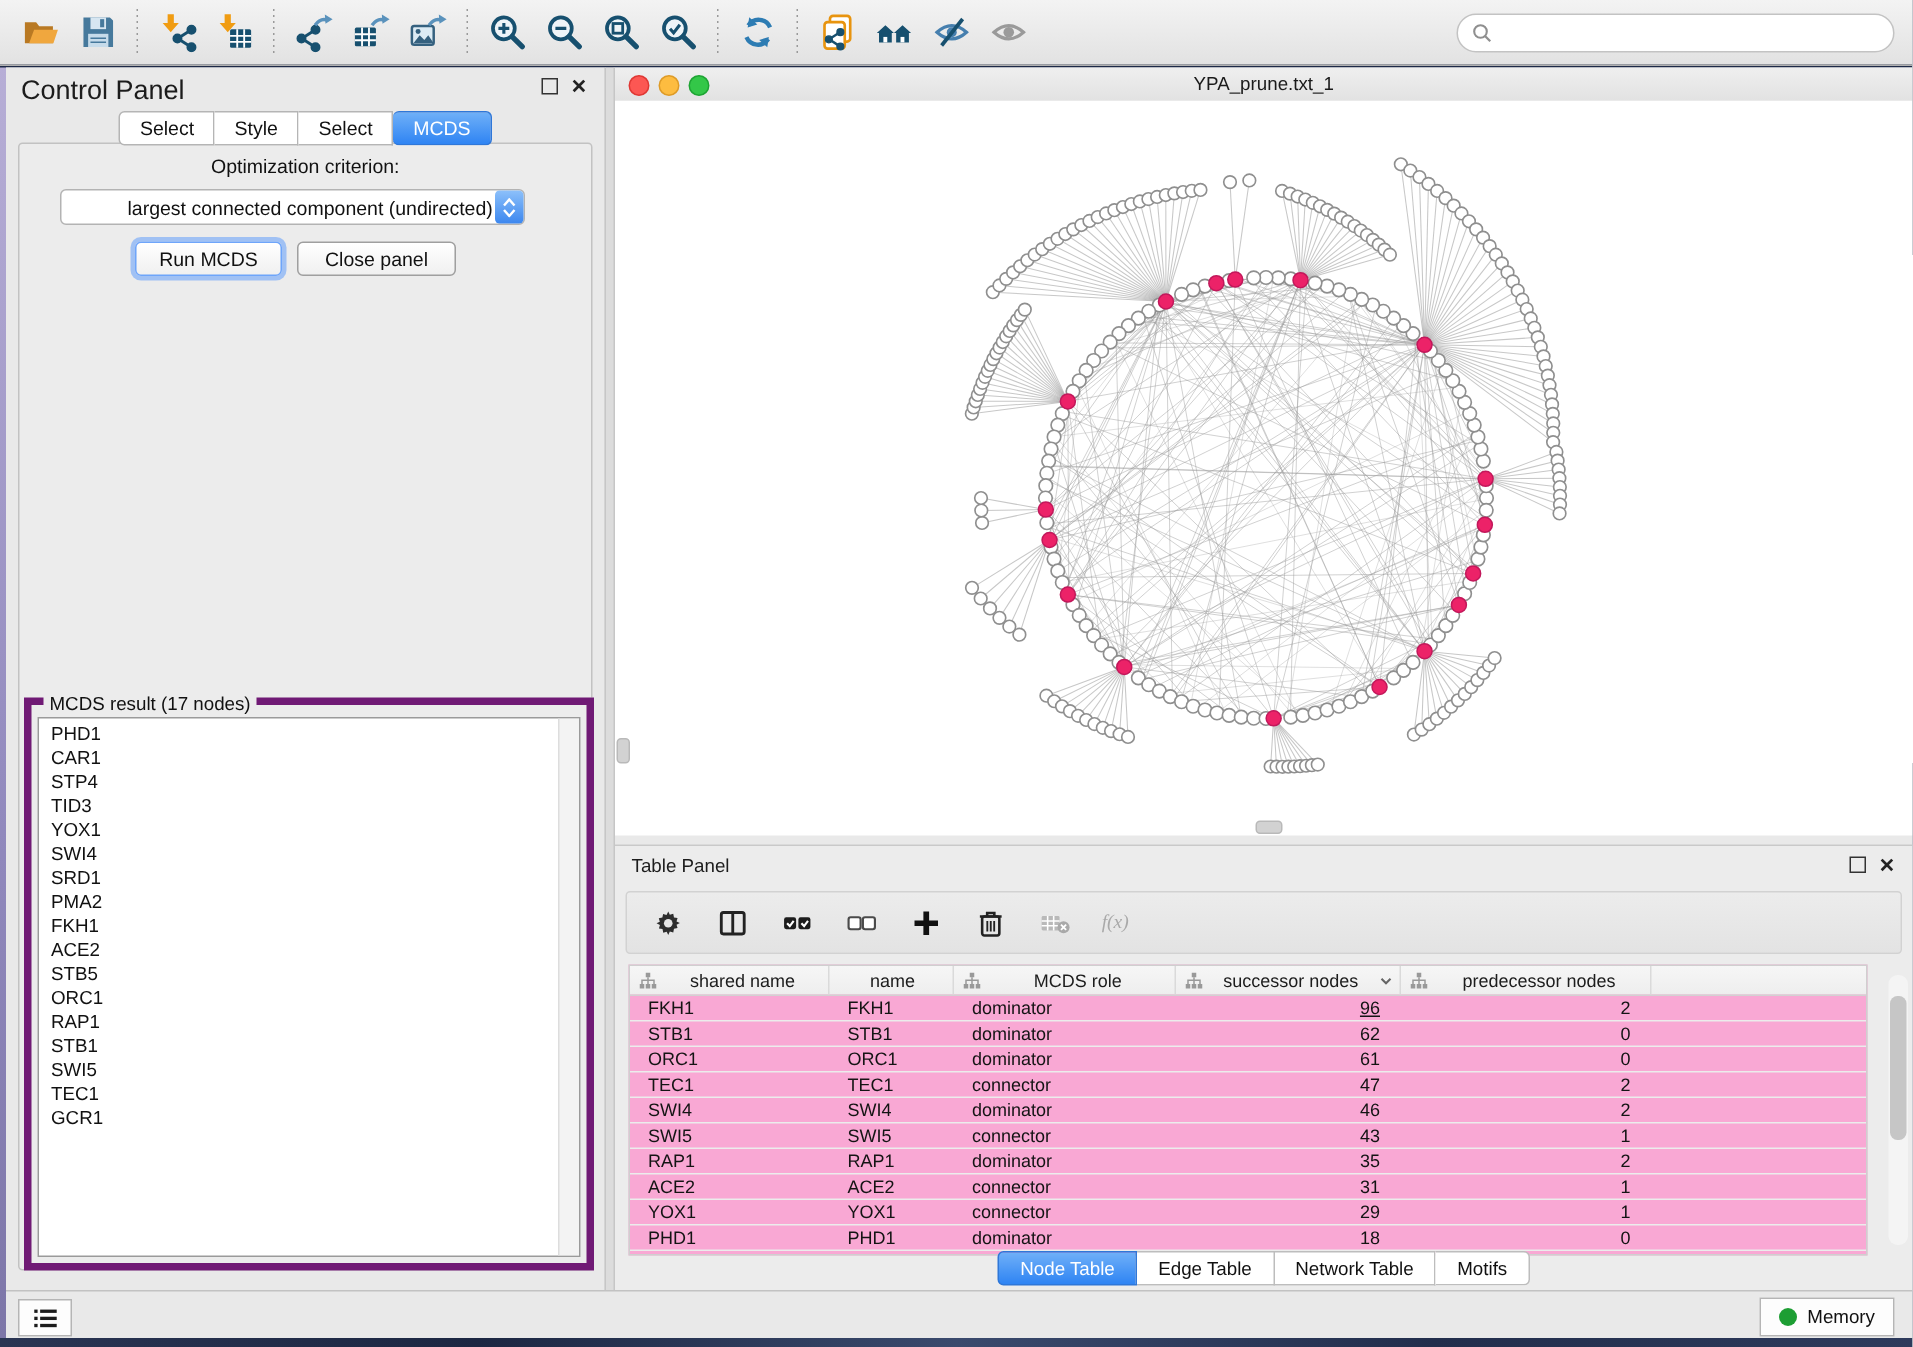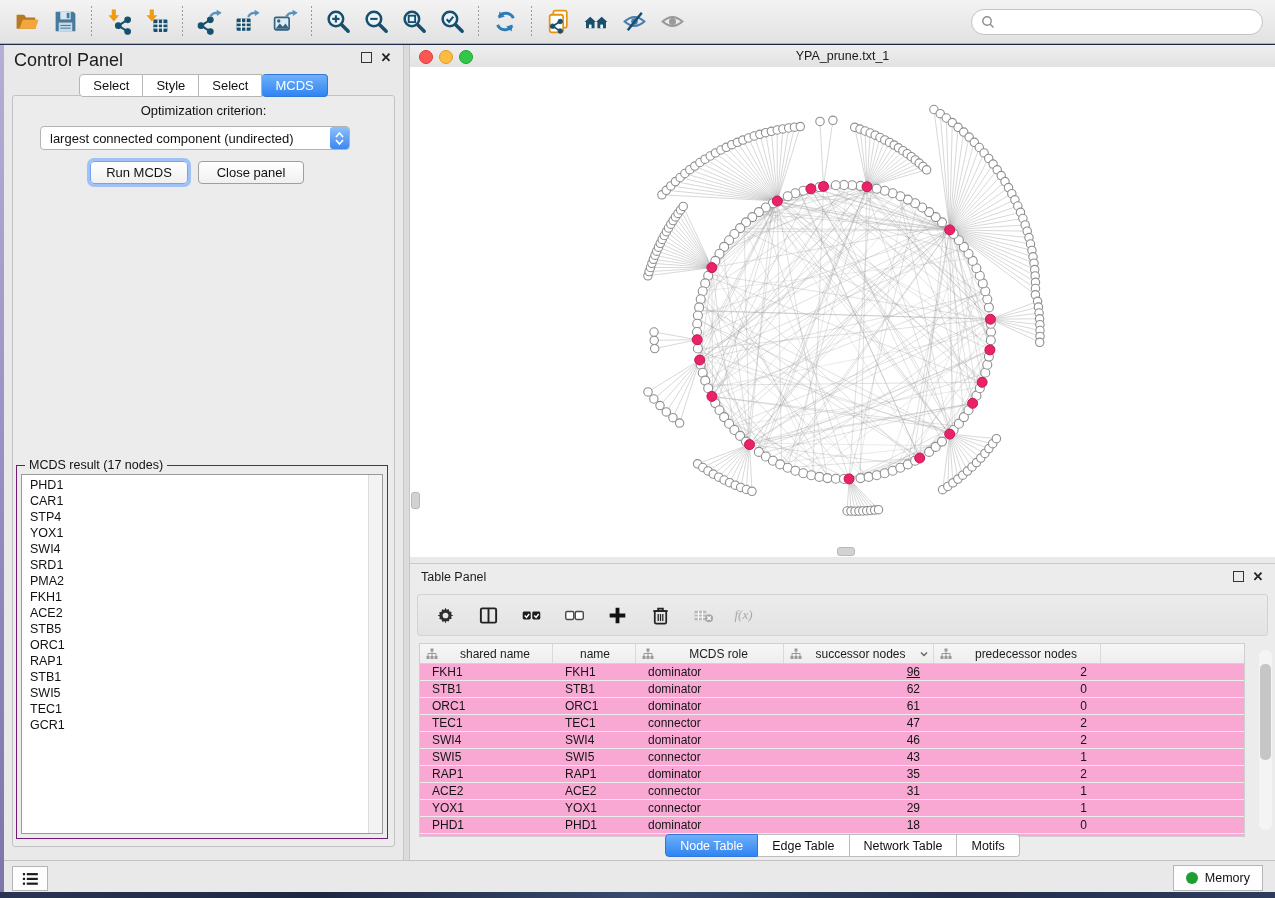--- a/index.html
+++ b/index.html
@@ -27,27 +27,27 @@
   .float-glyph{width:9px;height:9px;border:1.5px solid #333;display:inline-block;}
   .x-glyph{font-weight:bold;font-size:13px;color:#222;line-height:1;}
   #cp-tabs{position:absolute;left:0;top:29px;width:100%;display:flex;justify-content:center;z-index:3;}
   .cp-tab{height:21px;padding:0 13px;font-size:13px;display:flex;align-items:center;background:#fff;border:1px solid #b5b5b5;border-left-width:0;color:#111;}
   .cp-tab:first-child{border-left-width:1px;border-radius:4px 0 0 4px;}
   .cp-tab:last-child{border-radius:0 4px 4px 0;}
   .cp-tab.sel{background:linear-gradient(#6fb0f8,#2f84f3);color:#fff;border-color:#2f77d8;border-radius:4px;}
   #cp-frame{position:absolute;left:8px;top:50px;width:381px;height:750px;background:#ececec;border:1px solid #c2c2c2;border-radius:3px;}
   #opt-label{position:absolute;left:0;top:58px;width:100%;text-align:center;font-size:13px;color:#111;}
   #opt-select{position:absolute;left:36px;top:81px;width:310px;height:24px;background:#fff;border:1px solid #b3b3b3;border-radius:4px;display:flex;align-items:center;font-size:13px;color:#111;box-sizing:border-box;}
-  #opt-select .val{flex:1;padding-left:9px;white-space:nowrap;overflow:hidden;}
+  #opt-select .val{flex:1;padding-left:9px;white-space:nowrap;overflow:hidden;margin-left:35px;}
   #opt-spinner{width:19px;height:22px;border-radius:3px;background:linear-gradient(#8cc0fa,#3c87ef);margin-right:0px;display:flex;flex-direction:column;align-items:center;justify-content:center;gap:1px;}
   #opt-spinner svg{width:9px;height:6px;display:block;}
   .cp-btn{position:absolute;top:116px;height:23px;background:linear-gradient(#ffffff,#f0f0f0);border:1px solid #9f9f9f;border-radius:4px;font-size:13px;color:#111;display:flex;align-items:center;justify-content:center;font-family:"Liberation Sans",sans-serif;}
   #run-btn{left:86px;width:98px;box-shadow:0 0 0 3px rgba(110,165,250,.6);border-color:#6ea5fa;}
   #close-btn{left:194px;width:106px;}
-  #mcds-fieldset{position:absolute;left:12px;top:420px;width:370px;height:372px;border:1px solid #701a75;background:#ececec;}
+  #mcds-fieldset{position:absolute;left:12px;top:420px;width:370px;height:372px;border:5px solid #701a75;background:#ececec;}
   #mcds-legend{position:absolute;left:8px;top:-8px;background:#ececec;padding:0 4px;font-size:12.5px;color:#111;}
   #mcds-list{position:absolute;left:4px;top:8px;right:4px;bottom:4px;background:#fff;border:1px solid #9a9a9a;overflow:hidden;}
   #mcds-items{position:absolute;left:0;top:2px;right:14px;}
   .mcds-item{height:16px;line-height:16px;padding-left:8px;font-size:12.5px;color:#111;}
   #mcds-vtrack{position:absolute;right:0;top:0;width:13px;bottom:0;background:#f3f3f3;border-left:1px solid #ddd;}
   
   #divider{position:absolute;left:399px;top:0;width:7px;height:815px;background:#dcdcdc;border-left:1px solid #c6c6c6;border-right:1px solid #c6c6c6;box-sizing:border-box;}
   
   #right-col{position:absolute;left:406px;top:0;width:865px;height:815px;}
   #net-window{position:absolute;left:0;top:0;width:865px;height:512px;border-radius:23px;}
@@ -312,20 +312,21 @@
       </div>
       <button class="cp-btn" id="run-btn">Run MCDS</button>
       <button class="cp-btn" id="close-btn">Close panel</button>
       <div id="mcds-fieldset">
         <span id="mcds-legend">MCDS result (17 nodes)</span>
         <div id="mcds-list">
           <div id="mcds-items">
               <div class="mcds-item">PHD1</div>
               <div class="mcds-item">CAR1</div>
               <div class="mcds-item">STP4</div>
+              <div class="mcds-item">TID3</div>
               <div class="mcds-item">YOX1</div>
               <div class="mcds-item">SWI4</div>
               <div class="mcds-item">SRD1</div>
               <div class="mcds-item">PMA2</div>
               <div class="mcds-item">FKH1</div>
               <div class="mcds-item">ACE2</div>
               <div class="mcds-item">STB5</div>
               <div class="mcds-item">ORC1</div>
               <div class="mcds-item">RAP1</div>
               <div class="mcds-item">STB1</div>

